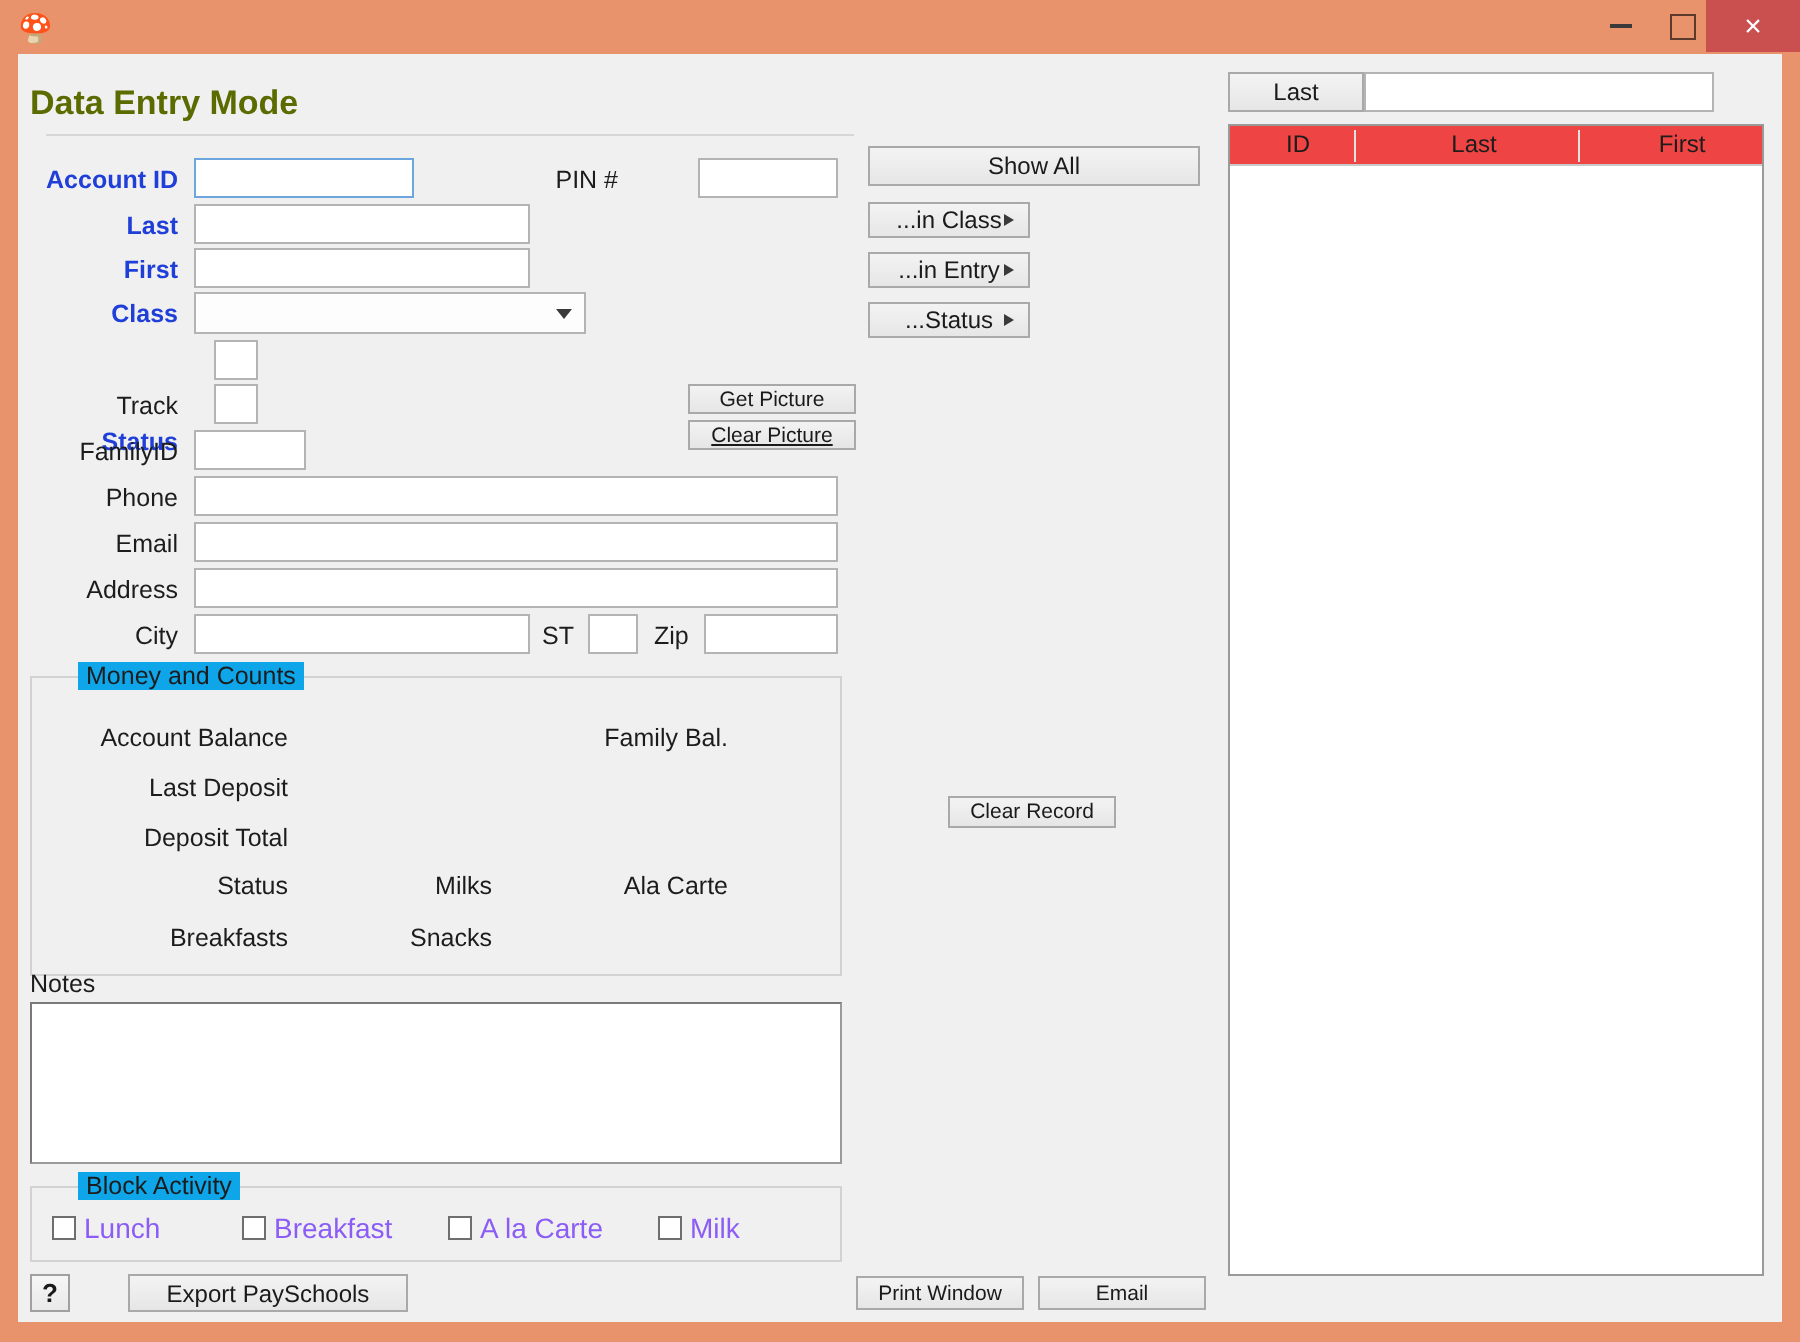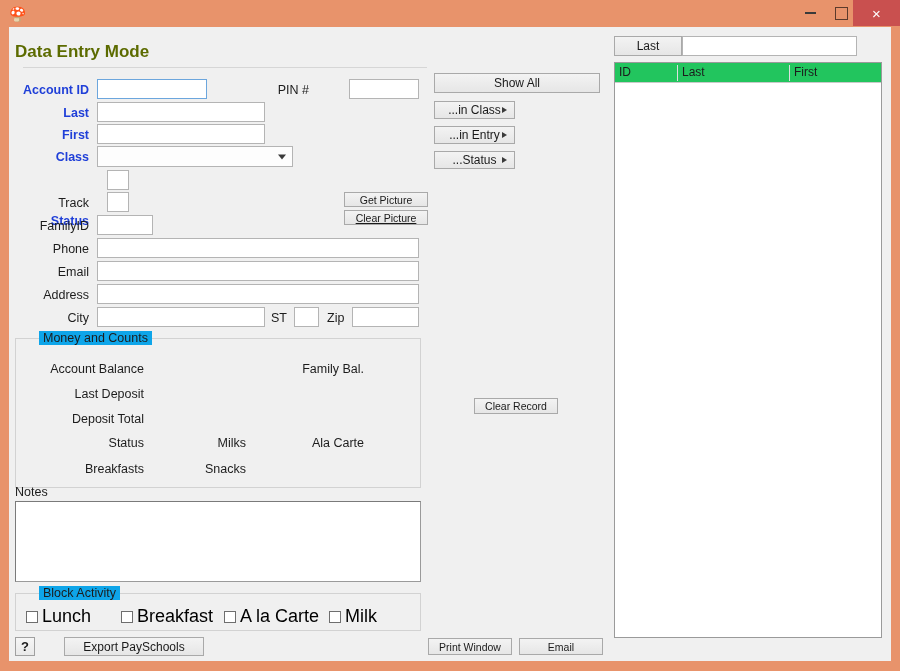--- a/index.html
+++ b/index.html
@@ -135,21 +135,21 @@
   }
 
   .checkrow { position: absolute; display: flex; align-items: center; }
   .chk {
     width: 12px; height: 12px;
     border: 1px solid #6e6e6e;
     background: #fff;
     box-sizing: border-box;
     margin-right: 4px;
   }
-  .checkrow span { font-size: 18px; color: #000000; white-space: nowrap; }
+  .checkrow span { font-size: 14px; color: #8b5cf6; white-space: nowrap; }
 
   #notes-box {
     position: absolute;
     background: #fff;
     border: 1px solid #9a9a9a;
     border-top-color: #7a7a7a;
     border-left-color: #7a7a7a;
     box-sizing: border-box;
     resize: none;
     font-size: 12.5px;
@@ -161,23 +161,24 @@
   
   #listbox {
     position: absolute;
     background: #ffffff;
     border: 1px solid #9a9a9a;
     box-sizing: border-box;
   }
   #list-header {
     position: absolute; left: 0; top: 0;
     width: 100%; height: 20px;
-    background: #22c55e;
+    background: #ef4444;
     border-bottom: 1px solid #c9c9c9;
     box-sizing: border-box;
+    text-align: center;
   }
   .col-head {
     position: absolute; top: 2px;
     font-size: 12px; color: #1c1c1c;
     border-left: 1px solid #dfdfdf;
     padding-left: 4px;
     height: 16px;
     white-space: nowrap;
   }
   .col-head.first { border-left: none; }

